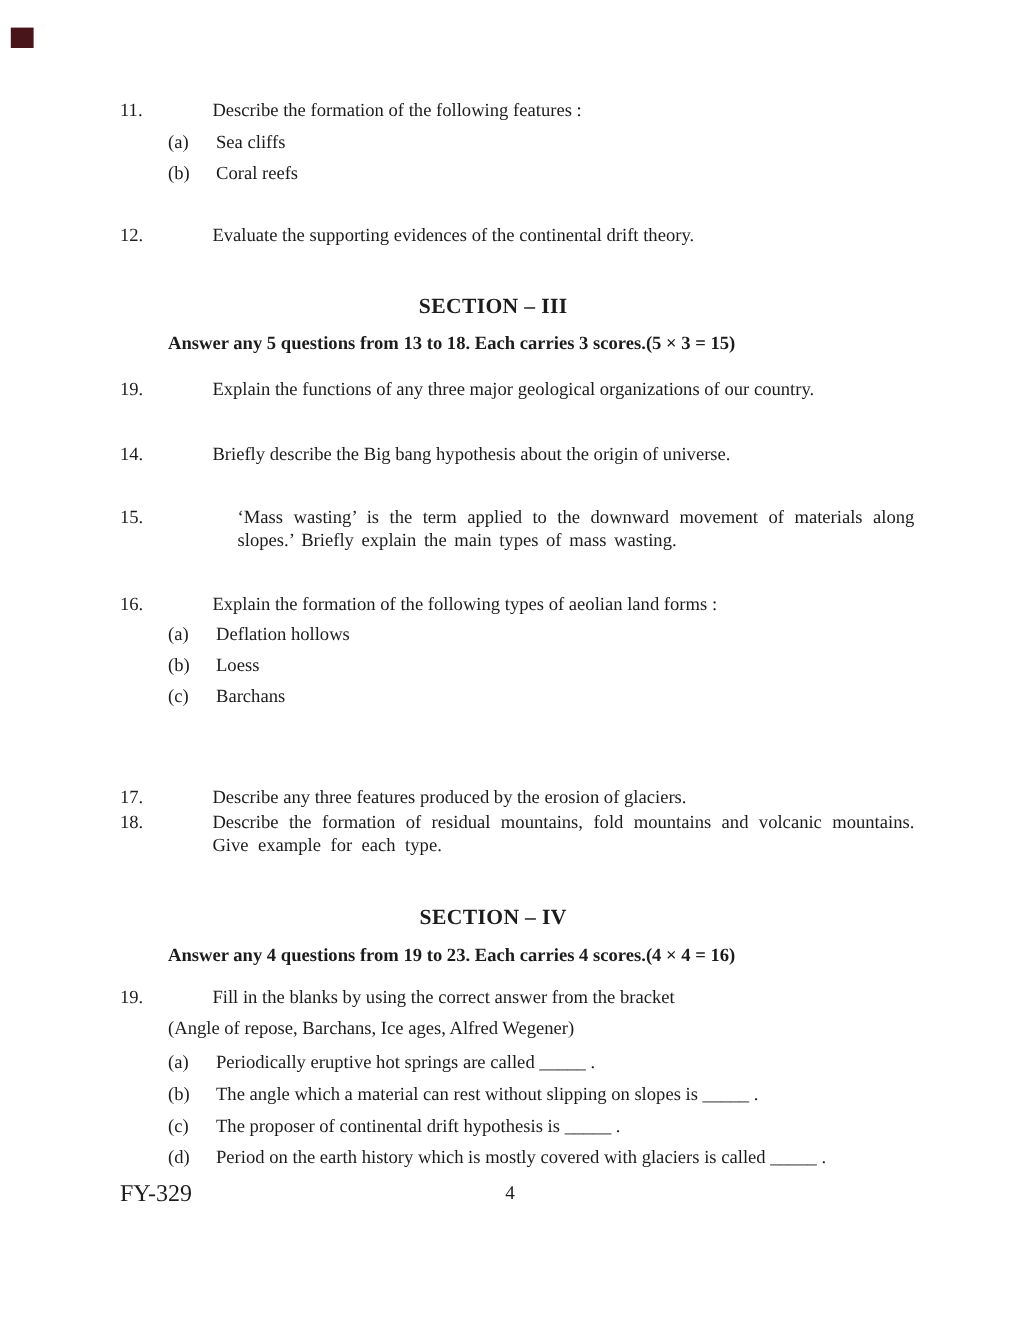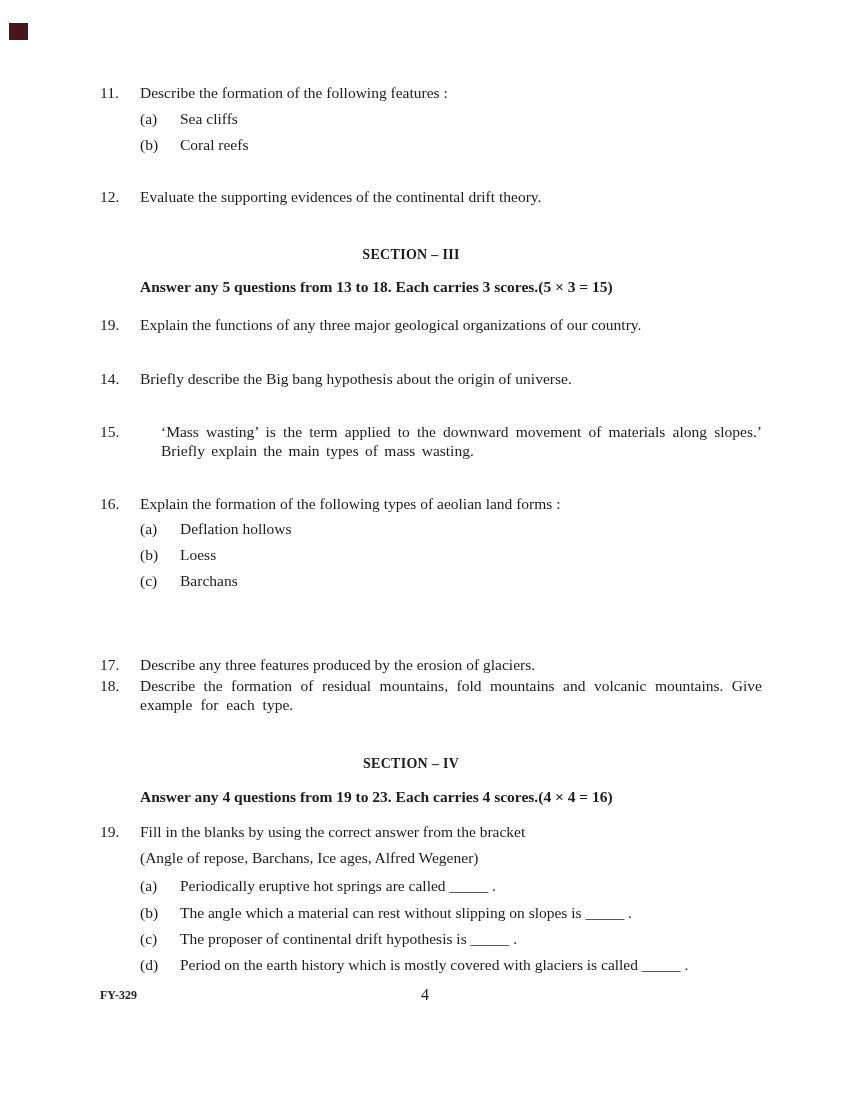--- a/index.html
+++ b/index.html
@@ -12,48 +12,48 @@
     line-height: 18.5px;
   }
   .page { position: relative; width: 850px; height: 1100px; background: #ffffff; overflow: hidden; }
 
   .scan-mark {
     position: absolute; left: 9px; top: 23px;
     width: 19px; height: 17px;
     background: #47151a;
   }
 
-  .q { position: absolute; left: 100px; width: 662px; display: flex; }
+  .q { position: absolute; left: 100px; width: 662px; display: flex; gap: 37px; }
   .q .num { width: 40px; flex-shrink: 0; }
   .q .txt { width: 622px; }
 
   .sub { position: absolute; left: 140px; width: 640px; display: flex; }
   .sub .plabel { width: 40px; flex-shrink: 0; }
   .sub .ptxt { white-space: nowrap; }
 
   .heading {
     position: absolute; left: 100px; width: 622px;
-    text-align: center; font-weight: bold; font-size: 14px;
+    text-align: center; font-weight: bold; font-size: 18px;
     letter-spacing: 0.3px;
   }
 
   .instr-row {
     position: absolute; left: 140px; width: 622px;
     display: flex; 
     font-weight: bold;
   }
   .instr-row .marks { white-space: nowrap; }
 
   .justify { text-align: justify; }
   .ws-15 { word-spacing: 2.5px; margin-left: 21px; }
   .ws-18 { word-spacing: 4px; }
 
   .footer-code {
     position: absolute; left: 100px; top: 986px;
-    font-weight: bold; font-size: 12px;
+    font-weight: normal; font-size: 20px;
   }
   .footer-page {
     position: absolute; left: 0; top: 986px; width: 850px;
     text-align: center; font-size: 16px;
   }
 </style>
 </head>
 <body>
 
 <div class="page">

